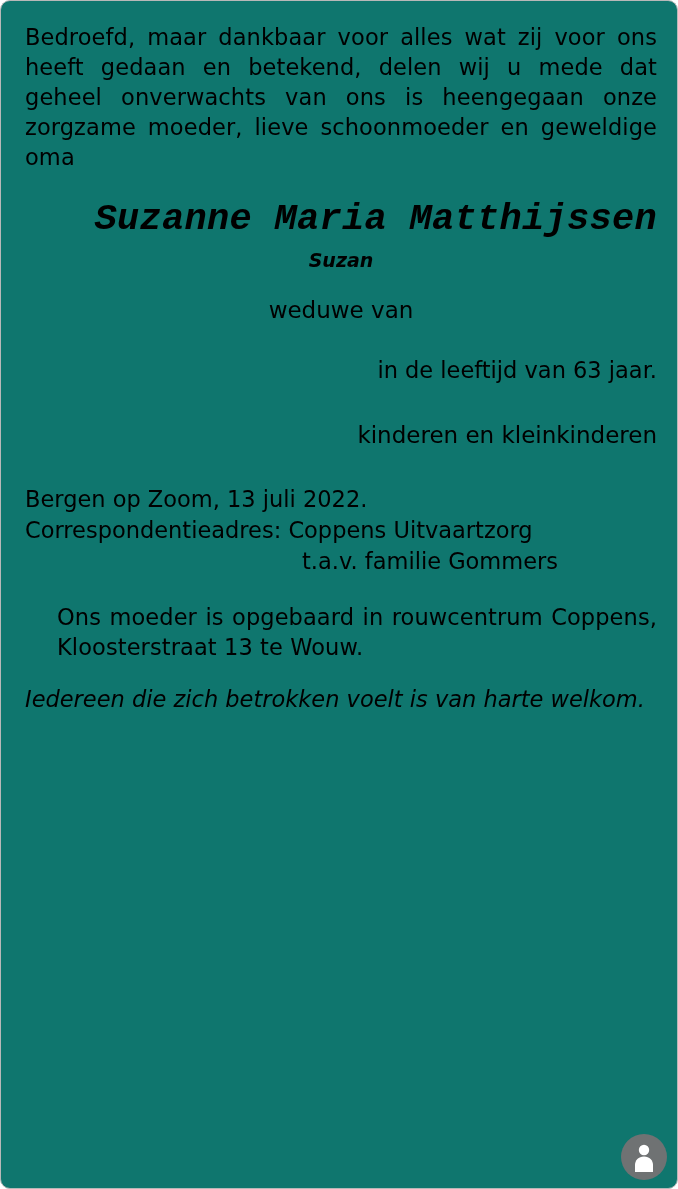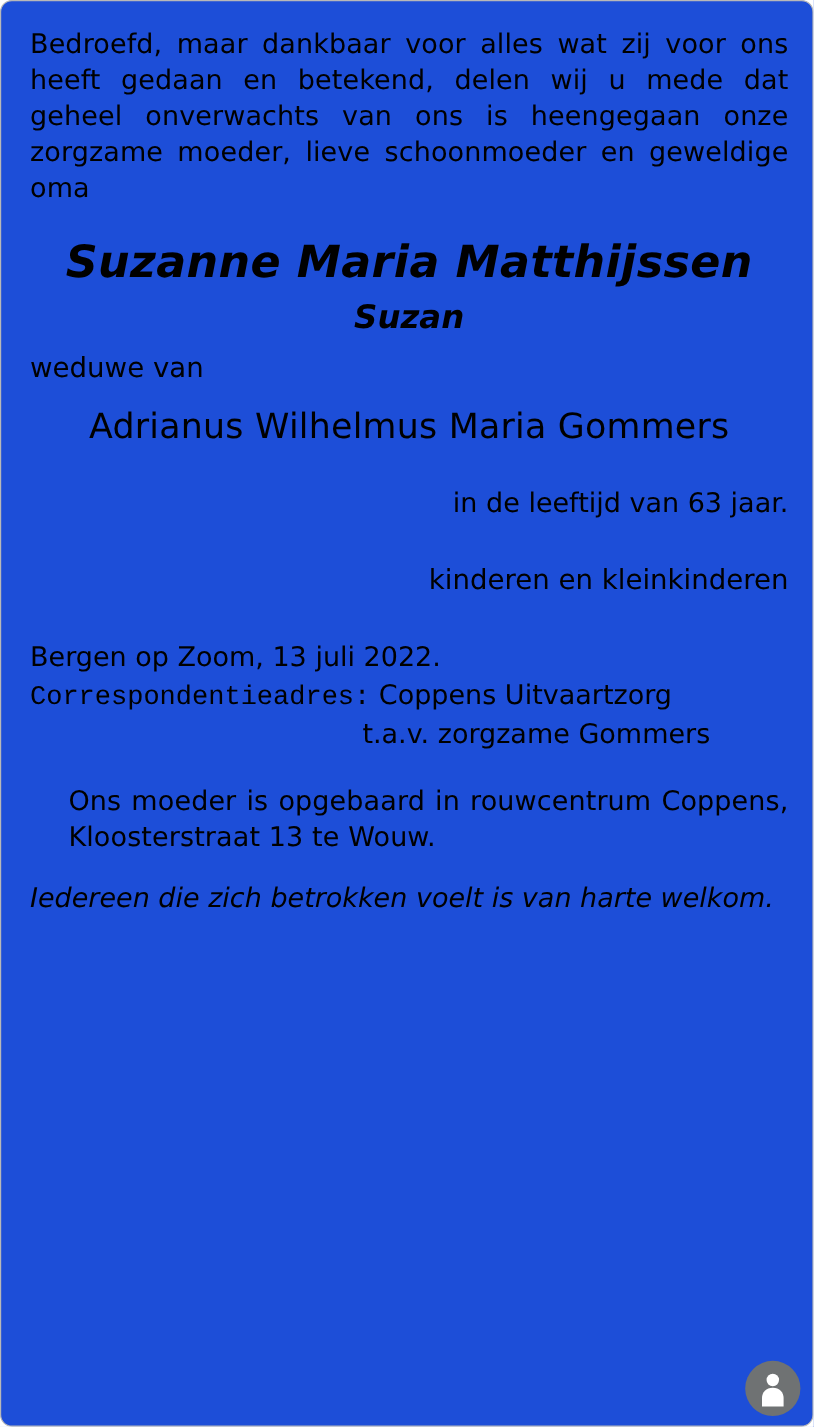--- a/index.html
+++ b/index.html
@@ -9,21 +9,21 @@
   }
   body {
     font-family: "DejaVu Sans", sans-serif;
     color: #000000;
   }
   .card {
     position: relative;
     width: 678px;
     height: 1189px;
     box-sizing: border-box;
-    background: #1d4ed8;
+    background: #0f766e;
     border: 1px solid #b8b8b8;
     border-radius: 10px;
     overflow: hidden;
   }
   .inner {
     position: absolute;
     left: 24px;
     top: 22px;
     width: 632px;
     box-sizing: border-box;
@@ -33,36 +33,38 @@
     line-height: 1.33;
     text-align: justify;
     text-justify: inter-word;
     letter-spacing: 0.1px;
     margin: 0 0 19px 0;
   }
   .name-main {
     font-size: 37px;
     font-style: italic;
     font-weight: bold;
-    text-align: center;
+    text-align: right;
     letter-spacing: 0.3px;
     margin: 26px 0 0 0;
     line-height: 1.1;
+    font-family: Liberation Mono, monospace;
   }
   .name-nick {
-    font-size: 27px;
+    font-size: 19px;
     font-style: italic;
     font-weight: bold;
     text-align: center;
     margin: 11px 0 0 0;
     line-height: 1.1;
   }
   .weduwe {
     font-size: 23px;
-    margin: 15px 0 0 0;
+    text-align: center;
+    margin: 27px 0 0 0;
     line-height: 1.1;
   }
   .name-spouse {
     font-size: 29px;
     text-align: center;
     margin: 19px 0 0 0;
     line-height: 1.15;
     letter-spacing: 0.2px;
   }
   .age {
@@ -84,21 +86,20 @@
   }
   .addr-line {
     white-space: nowrap;
   }
   .addr-indent {
     display: inline-block;
     width: 277px;
   }
   .addr-cont-label {
     display: inline-block;
-    font-family: Liberation Mono, monospace;
   }
   .sec {
     margin-top: 26px;
     margin-left: 32px;
   }
   .closing {
     font-size: 22.5px;
     font-style: italic;
     margin: 22px 0 0 0;
     line-height: 1.3;
@@ -127,34 +128,33 @@
   <div class="inner">
 
     <p class="para">Bedroefd, maar dankbaar voor alles wat zij voor ons heeft gedaan en betekend, delen wij u mede dat geheel onverwachts van ons is heengegaan onze zorgzame moeder, lieve schoonmoeder en geweldige oma</p>
 
     <div class="name-main">Suzanne Maria Matthijssen</div>
 
     <div class="name-nick">Suzan</div>
 
     <div class="weduwe">weduwe van</div>
 
-    <div class="name-spouse">Adrianus Wilhelmus Maria Gommers</div>
 
     <div class="age">in de leeftijd van 63 jaar.</div>
 
     <div class="children">kinderen en kleinkinderen</div>
 
     <div class="addr-block">
       <div class="addr-line">Bergen op Zoom, 13 juli 2022.</div>
       <div class="addr-line">
         <span class="addr-cont-label">Correspondentieadres:</span>
         <span>Coppens Uitvaartzorg</span>
       </div>
       <div class="addr-line">
-        <span class="addr-indent"></span><span>t.a.v. zorgzame Gommers</span>
+        <span class="addr-indent"></span><span>t.a.v. familie Gommers</span>
       </div>
     </div>
 
     <p class="para sec">Ons moeder is opgebaard in rouwcentrum Coppens, Kloosterstraat 13 te Wouw.</p>
 
 
 
 
     <div class="closing">Iedereen die zich betrokken voelt is van harte welkom.</div>
 

